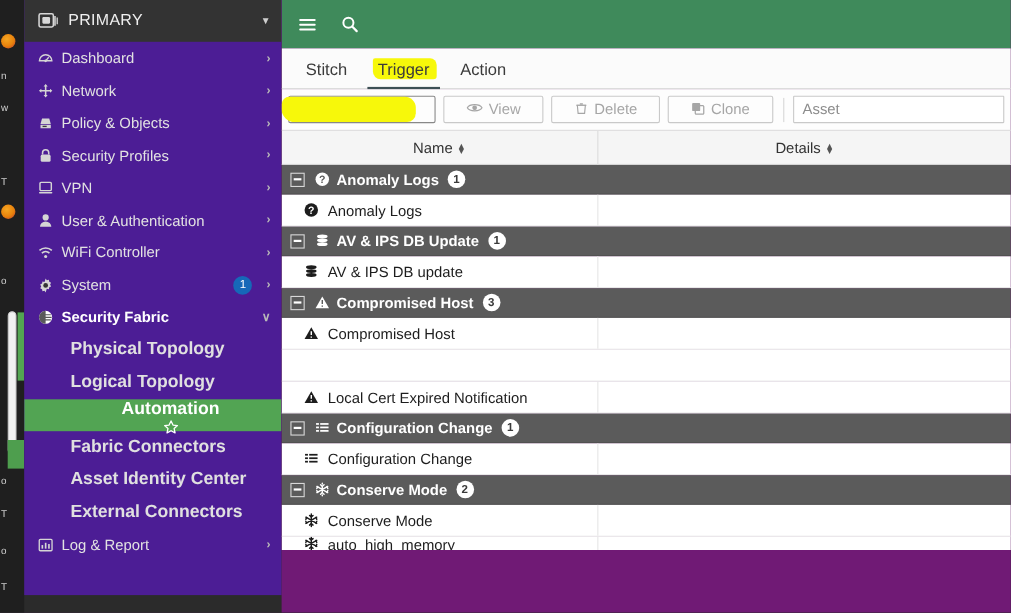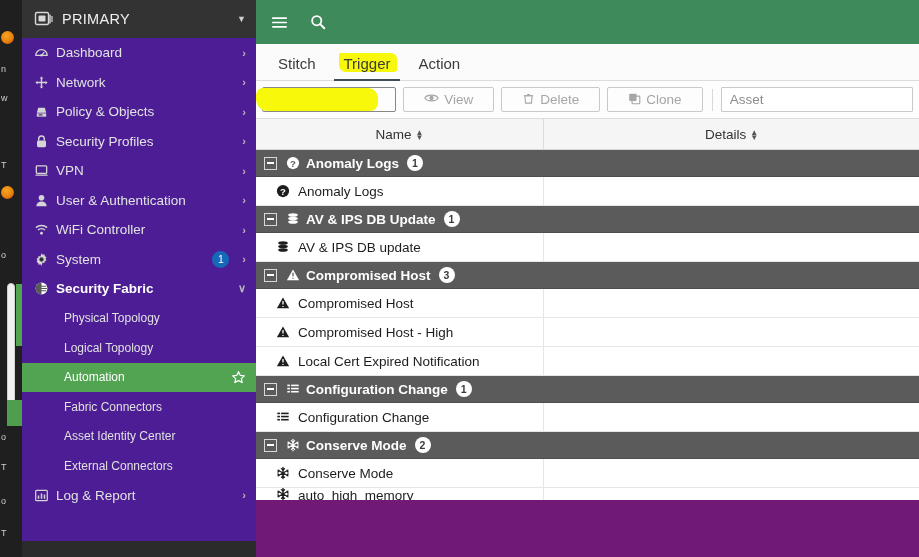--- a/index.html
+++ b/index.html
@@ -71,23 +71,23 @@
   .sb-item .chev { color: #b9b9b9; font-size: 11px; font-weight: bold; margin-left: 6px; }
   .sb-badge {
     background: #1668b8; color: #fff; font-size: 10.5px; line-height: 16px;
     min-width: 17px; height: 17px; border-radius: 9px; text-align: center;
     padding: 0 4px; margin-right: 7px;
   }
   .sb-item.expanded { font-weight: bold; color: #ffffff; }
   .sb-sub {
     height: 29.5px; display: flex; align-items: center;
     padding-left: 42px; padding-right: 10px;
-    font-size: 12px; color: #e0e0e0;
-  }
-  .sb-sub.active { background: #52a453; color: #ffffff; }
+    font-size: 16px; color: #e0e0e0; font-weight: bold;
+  }
+  .sb-sub.active { background: #52a453; color: #ffffff; flex-direction: column; }
   .sb-sub .lbl { flex: 1; white-space: nowrap; }
   .star { width: 15px; height: 15px; flex: none; }
 
   
   .main {
     position: absolute; left: 256px; top: 0; right: 0; height: 557px;
     background: #701a75; overflow: hidden;
   }
   .topbar {
     height: 44px; background: #3f8a5b;
@@ -538,29 +538,20 @@
             <svg viewBox="0 0 16 16" width="14" height="14">
               <path d="M8 1.8 L15 14 H1 Z" fill="#1d1d1d"></path>
               <path d="M8 5.8 v4 M8 11.4 v1.1" stroke="#ffffff" stroke-width="1.5"></path>
             </svg>
           </span>
           <span class="rname">Compromised Host</span>
         </div>
         <div class="cell2"></div>
       </div>
       <div class="row">
-        <div class="cell1">
-          <span class="rico">
-            <svg viewBox="0 0 16 16" width="14" height="14">
-              <path d="M8 1.8 L15 14 H1 Z" fill="#1d1d1d"></path>
-              <path d="M8 5.8 v4 M8 11.4 v1.1" stroke="#ffffff" stroke-width="1.5"></path>
-            </svg>
-          </span>
-          <span class="rname">Compromised Host - High</span>
-        </div>
         <div class="cell2"></div>
       </div>
       <div class="row">
         <div class="cell1">
           <span class="rico">
             <svg viewBox="0 0 16 16" width="14" height="14">
               <path d="M8 1.8 L15 14 H1 Z" fill="#1d1d1d"></path>
               <path d="M8 5.8 v4 M8 11.4 v1.1" stroke="#ffffff" stroke-width="1.5"></path>
             </svg>
           </span>

